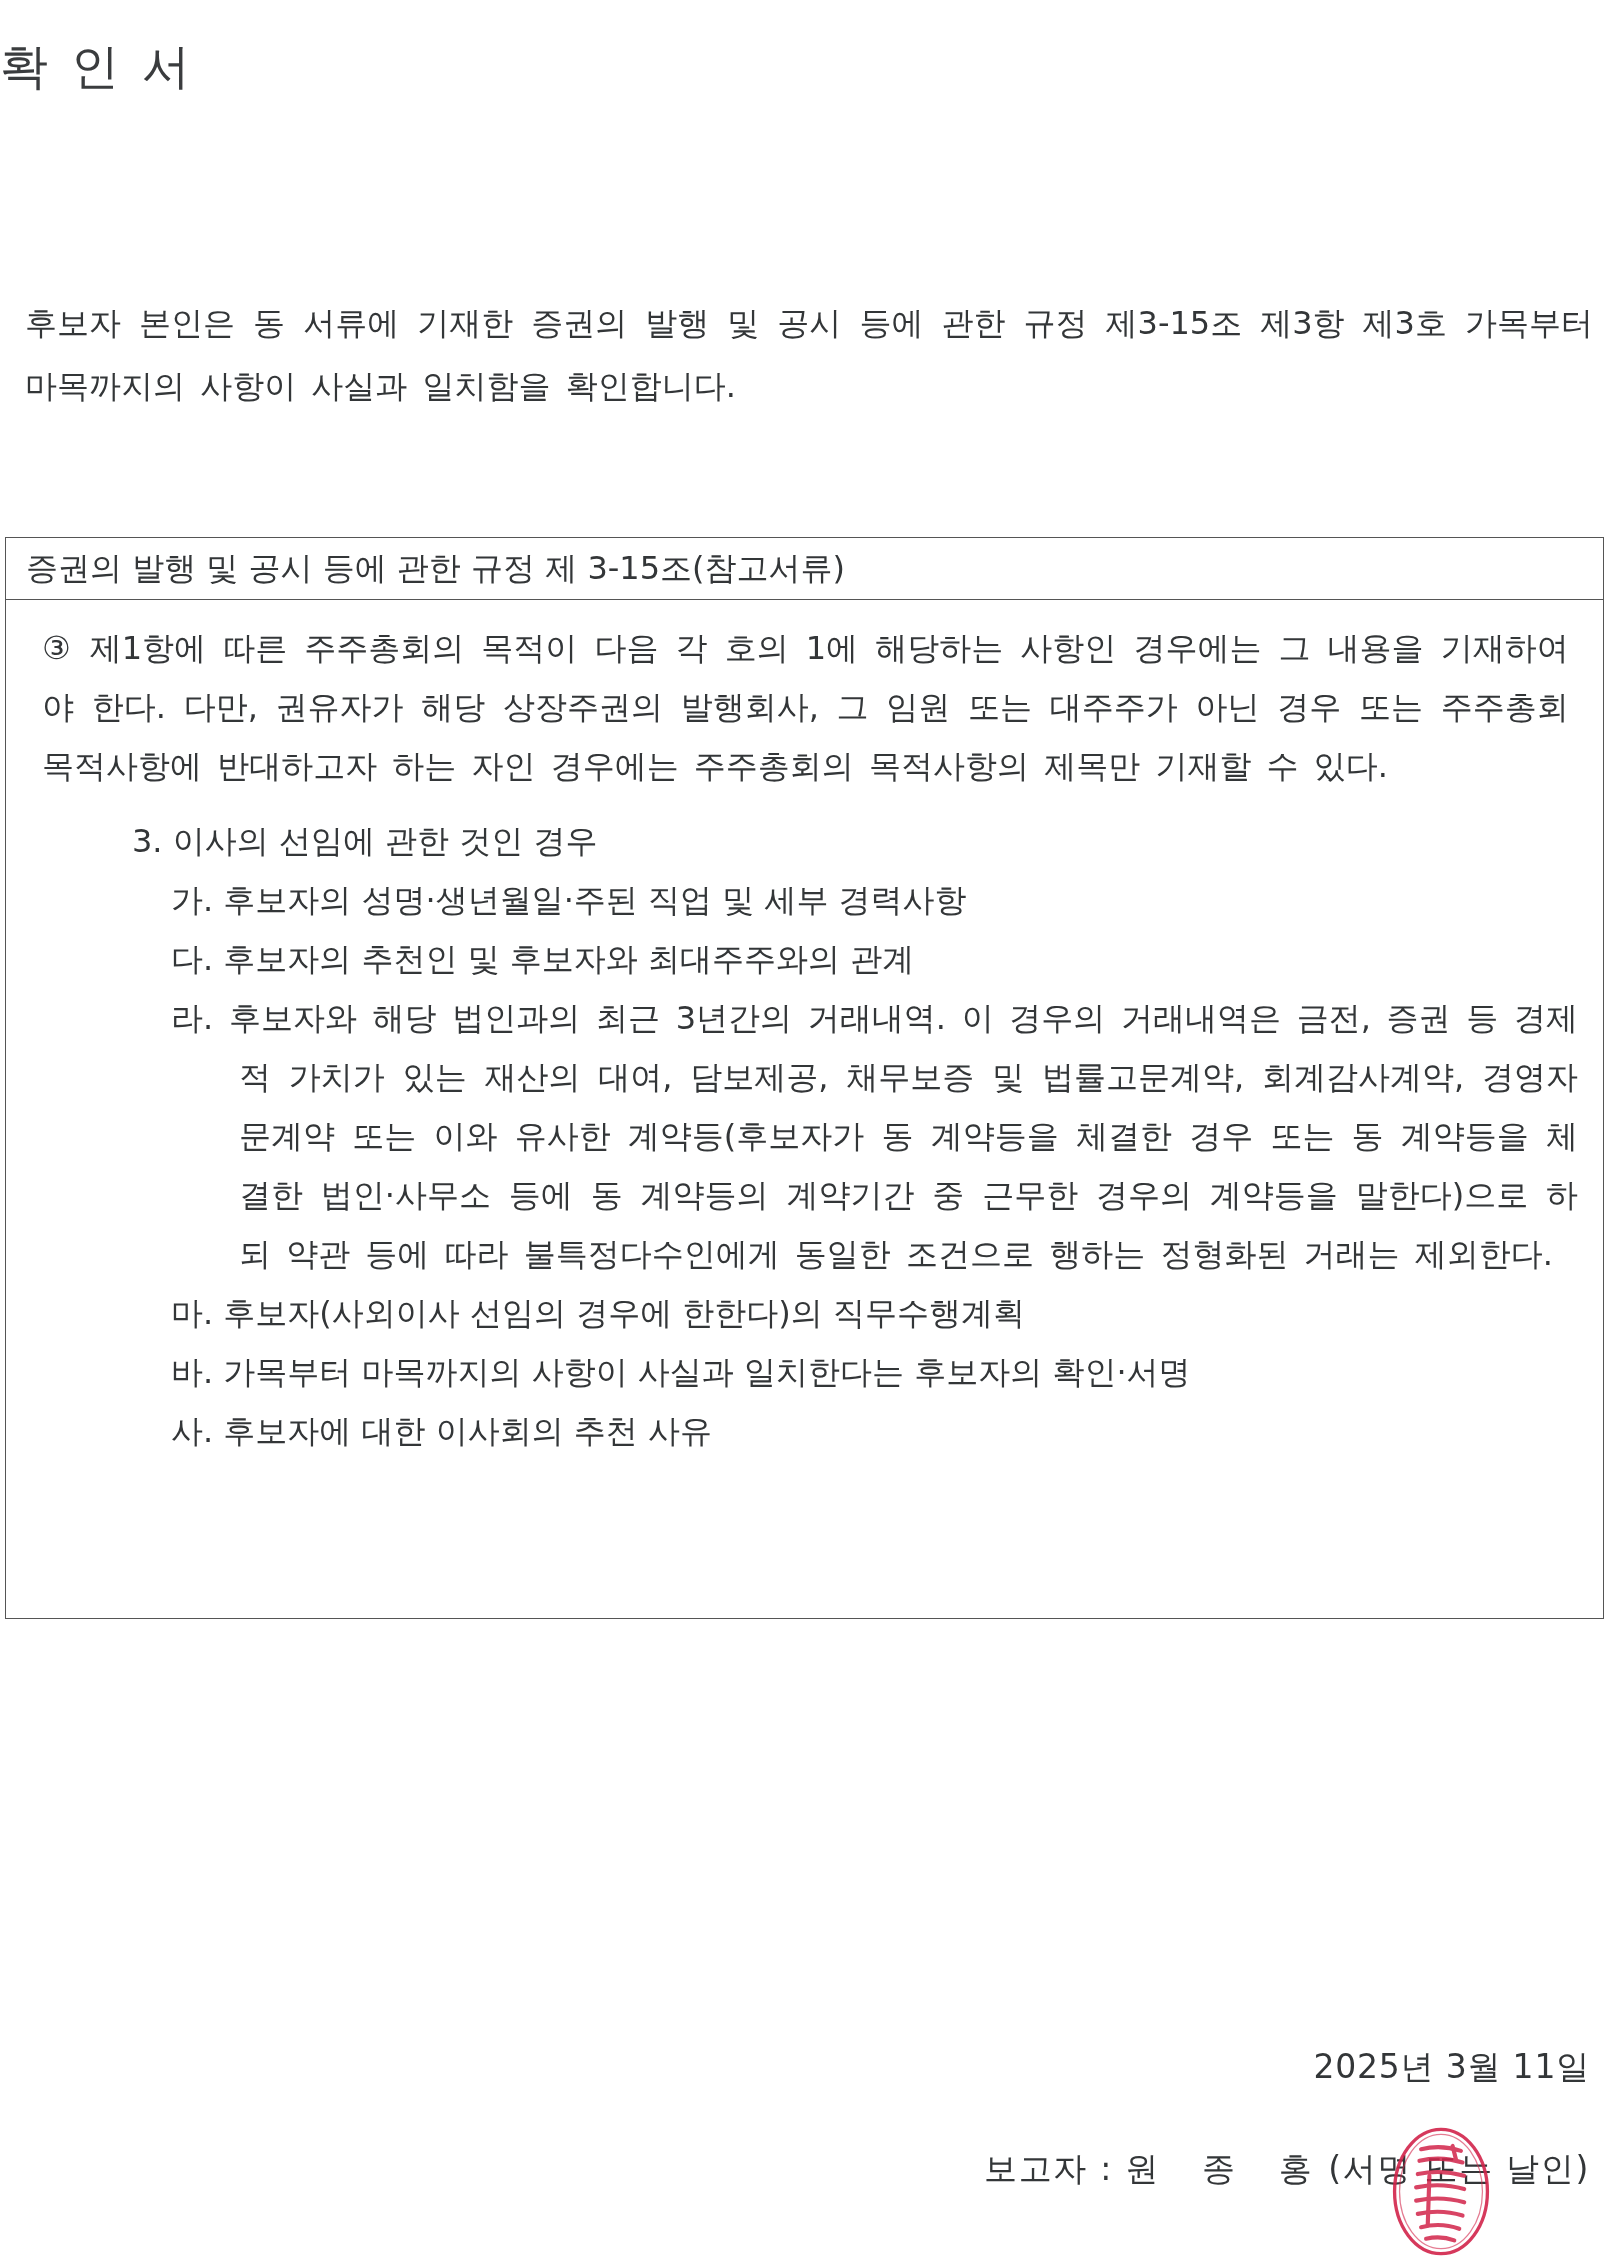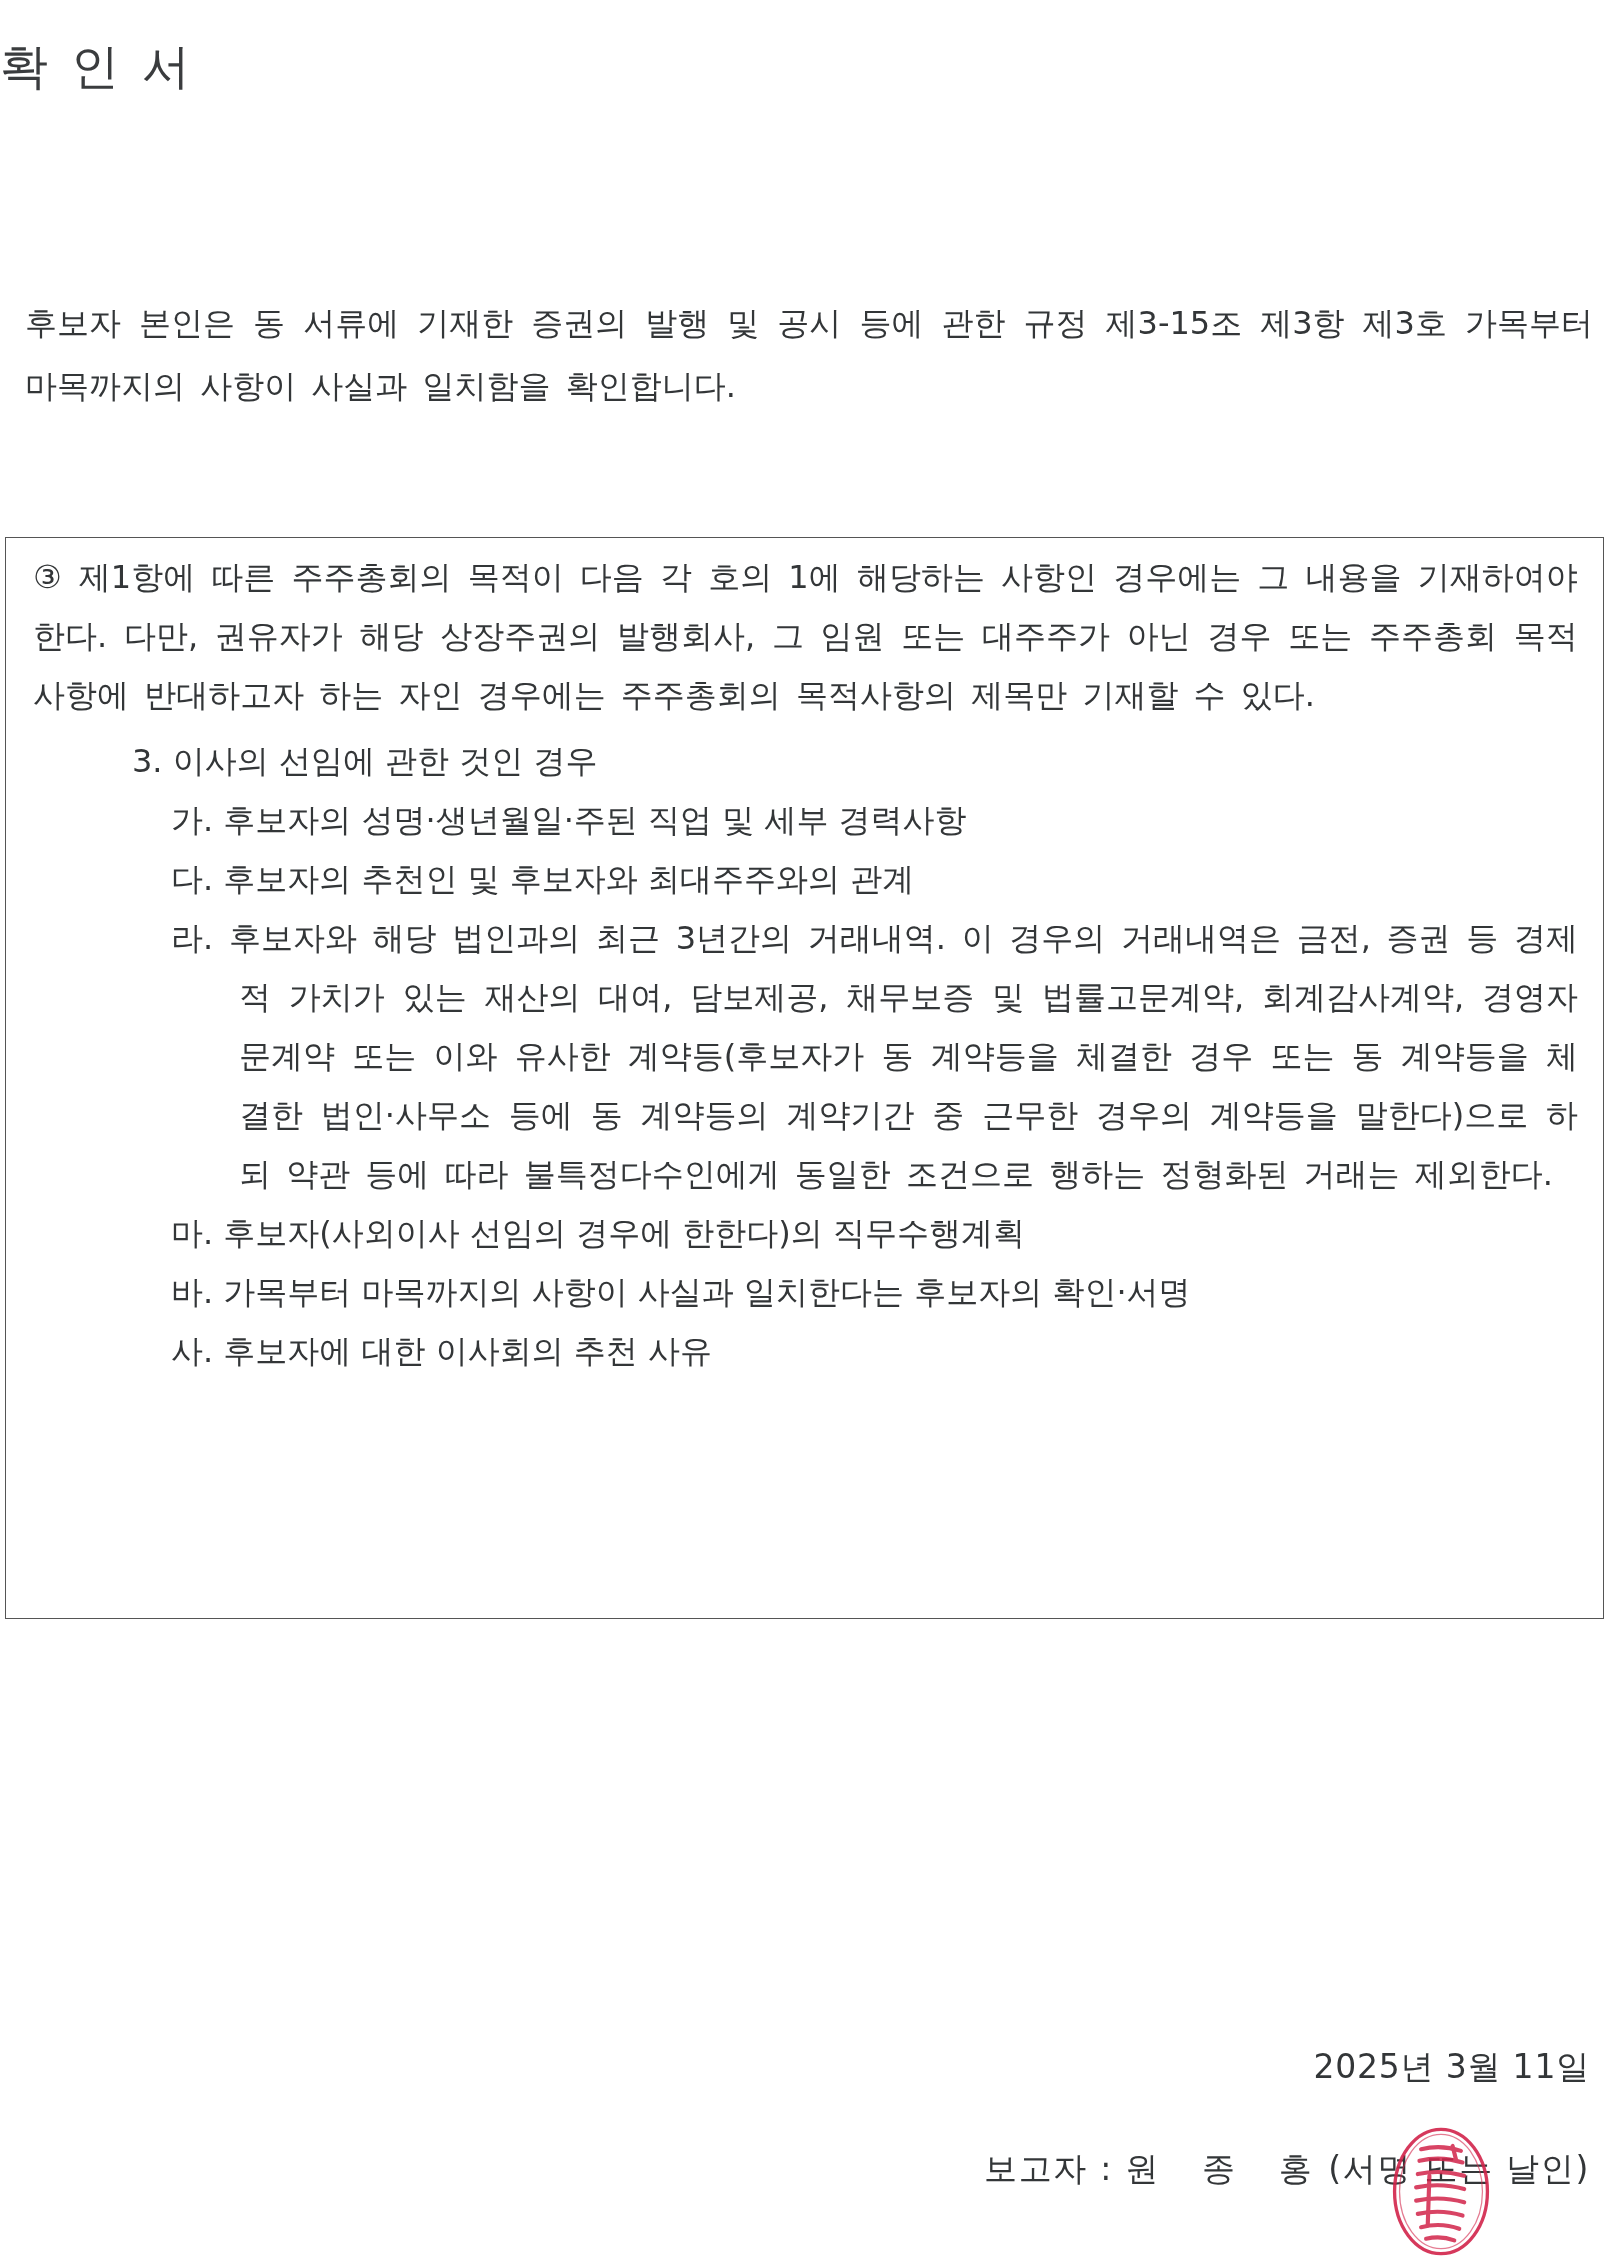--- a/index.html
+++ b/index.html
@@ -56,21 +56,21 @@
     }
     .ref-body {
       padding: 3.3px 18.3px 0 20px;
       font-size: 32px;
       color: #333638;
     }
     .para {
       line-height: 59px;
       text-align: justify;
       word-spacing: 5px;
-      margin: 7px;
+      margin: 16px;
     }
     .item-3 {
       padding-left: 106px;
       line-height: 59px;
     }
     .sub-item {
       padding-left: 145px;
       line-height: 59px;
     }
     .sub-item.long {
@@ -113,20 +113,21 @@
     }
   </style>
 </head>
 <body>
 
 <div class="title">확인서</div>
 
 <p class="intro">후보자 본인은 동 서류에 기재한 증권의 발행 및 공시 등에 관한 규정 제3-15조 제3항 제3호 가목부터 마목까지의 사항이 사실과 일치함을 확인합니다.</p>
 
 <div class="ref-box">
+  <div class="ref-header">증권의 발행 및 공시 등에 관한 규정 제 3-15조(참고서류)</div>
   <div class="ref-body">
     <p class="para">③ 제1항에 따른 주주총회의 목적이 다음 각 호의 1에 해당하는 사항인 경우에는 그 내용을 기재하여야 한다. 다만, 권유자가 해당 상장주권의 발행회사, 그 임원 또는 대주주가 아닌 경우 또는 주주총회 목적사항에 반대하고자 하는 자인 경우에는 주주총회의 목적사항의 제목만 기재할 수 있다.</p>
     <div class="item-3">3. 이사의 선임에 관한 것인 경우</div>
     <div class="sub-item">가. 후보자의 성명·생년월일·주된 직업 및 세부 경력사항</div>
     <div class="sub-item">다. 후보자의 추천인 및 후보자와 최대주주와의 관계</div>
     <div class="sub-item long">라. 후보자와 해당 법인과의 최근 3년간의 거래내역. 이 경우의 거래내역은 금전, 증권 등 경제적 가치가 있는 재산의 대여, 담보제공, 채무보증 및 법률고문계약, 회계감사계약, 경영자문계약 또는 이와 유사한 계약등(후보자가 동 계약등을 체결한 경우 또는 동 계약등을 체결한 법인·사무소 등에 동 계약등의 계약기간 중 근무한 경우의 계약등을 말한다)으로 하되 약관 등에 따라 불특정다수인에게 동일한 조건으로 행하는 정형화된 거래는 제외한다.</div>
     <div class="sub-item">마. 후보자(사외이사 선임의 경우에 한한다)의 직무수행계획</div>
     <div class="sub-item">바. 가목부터 마목까지의 사항이 사실과 일치한다는 후보자의 확인·서명</div>
     <div class="sub-item">사. 후보자에 대한 이사회의 추천 사유</div>
   </div>

